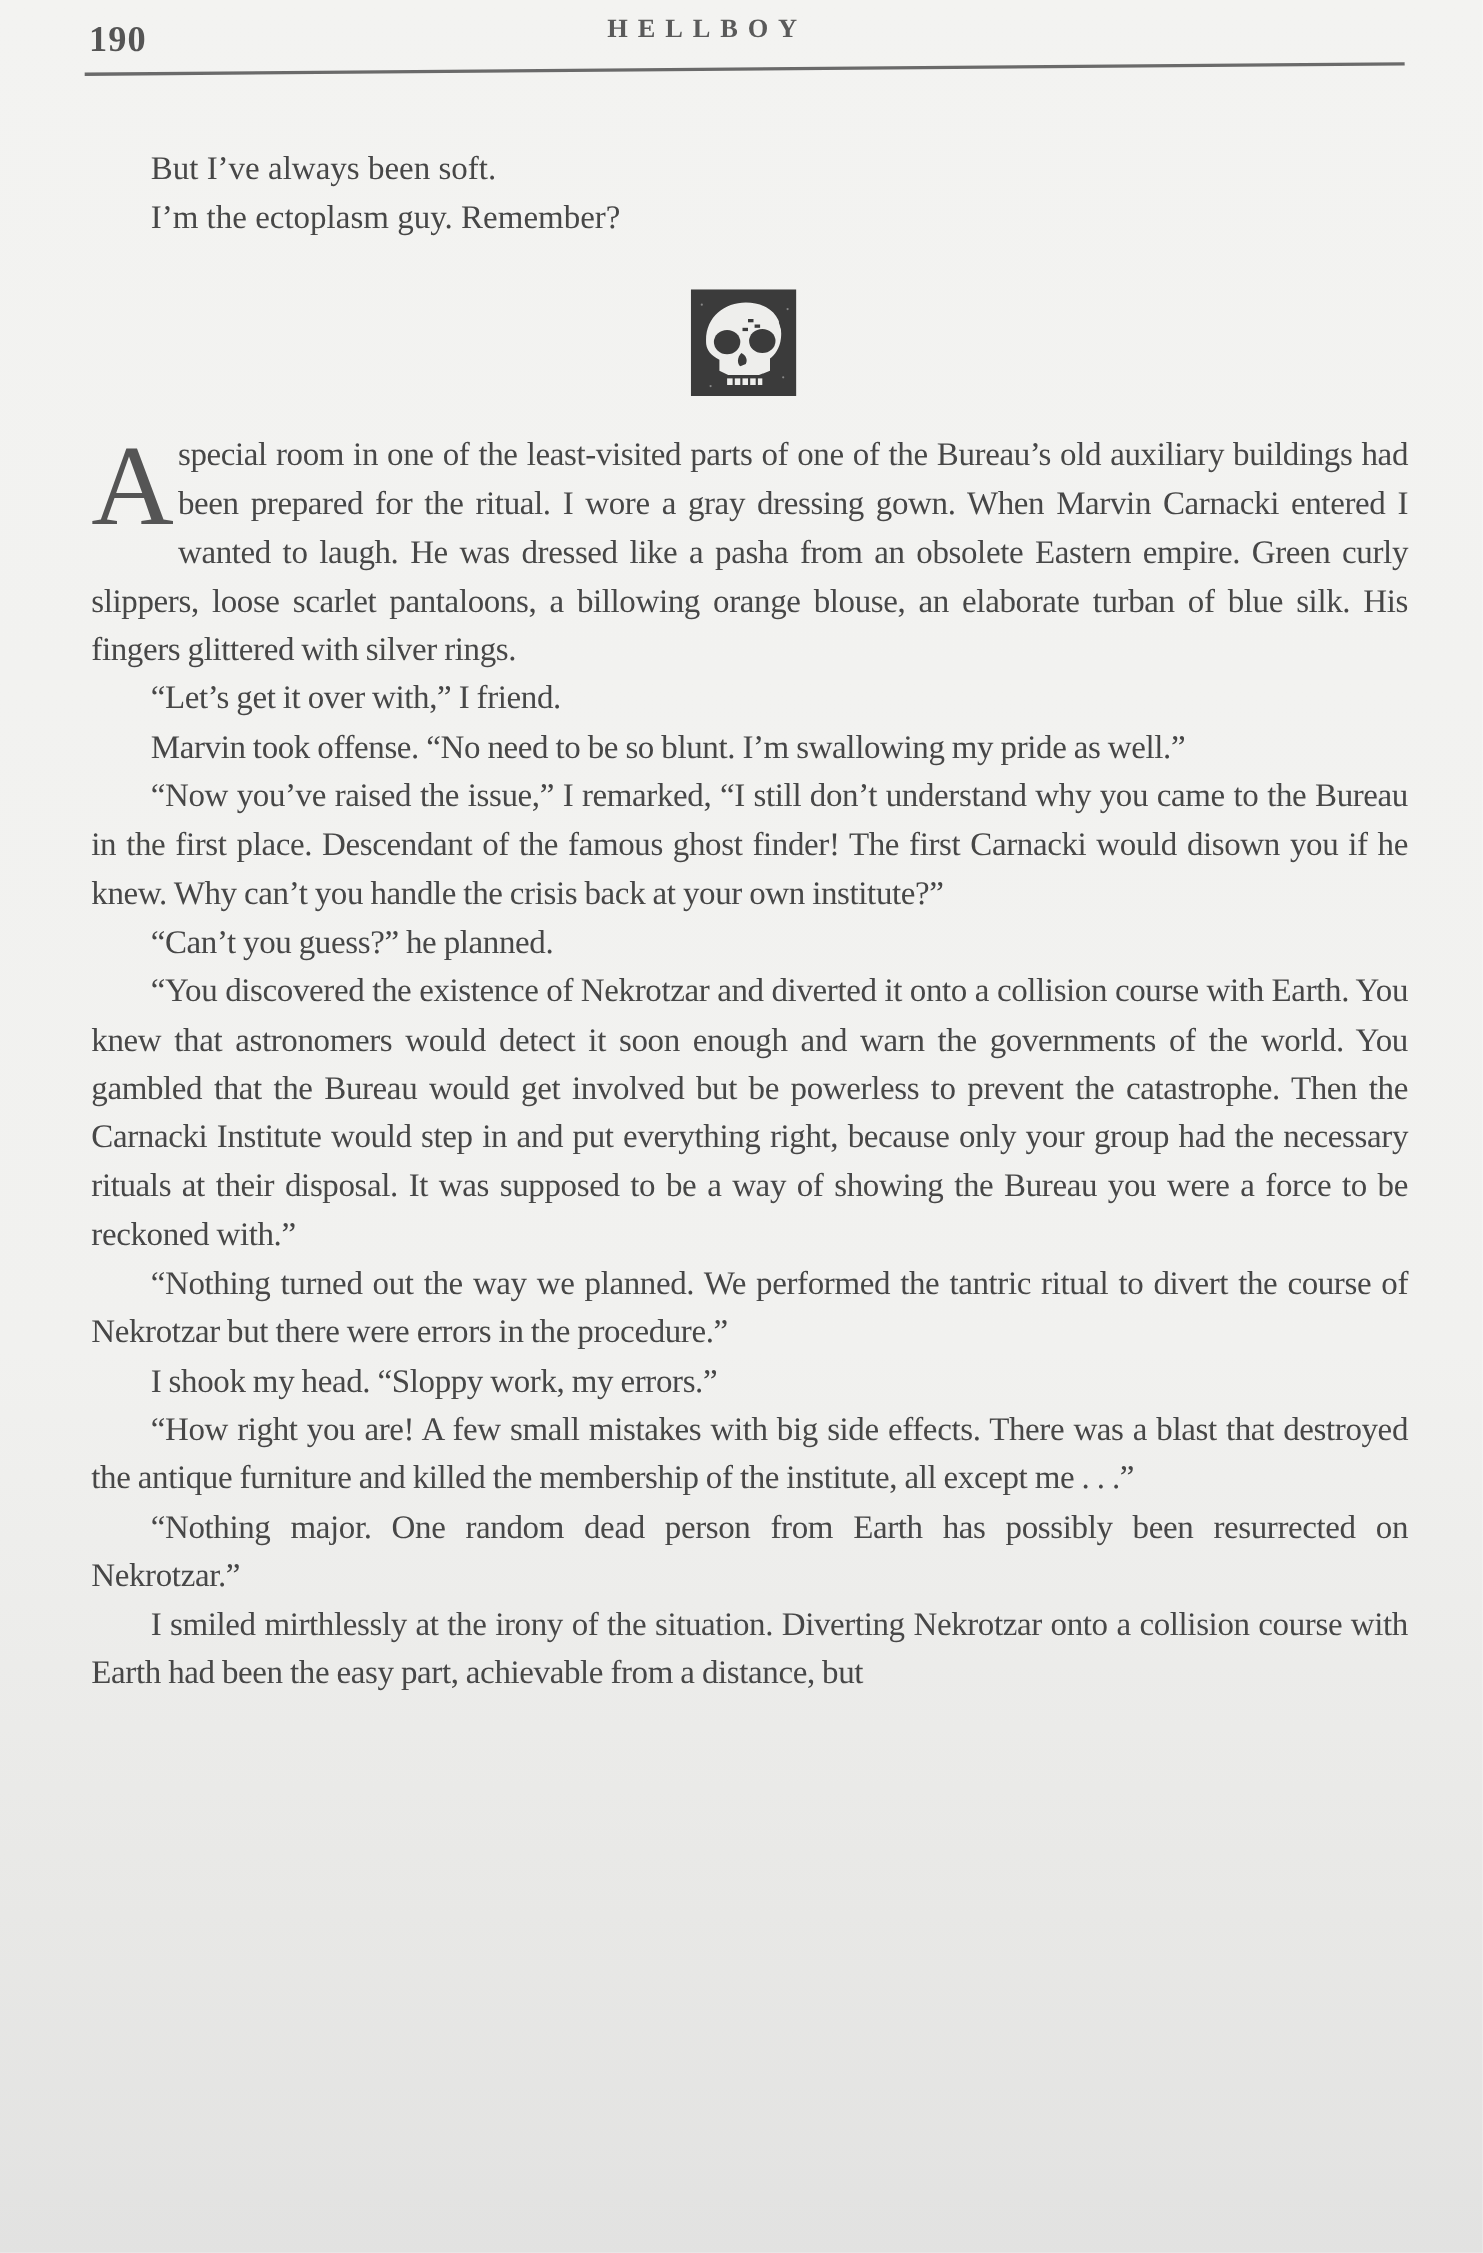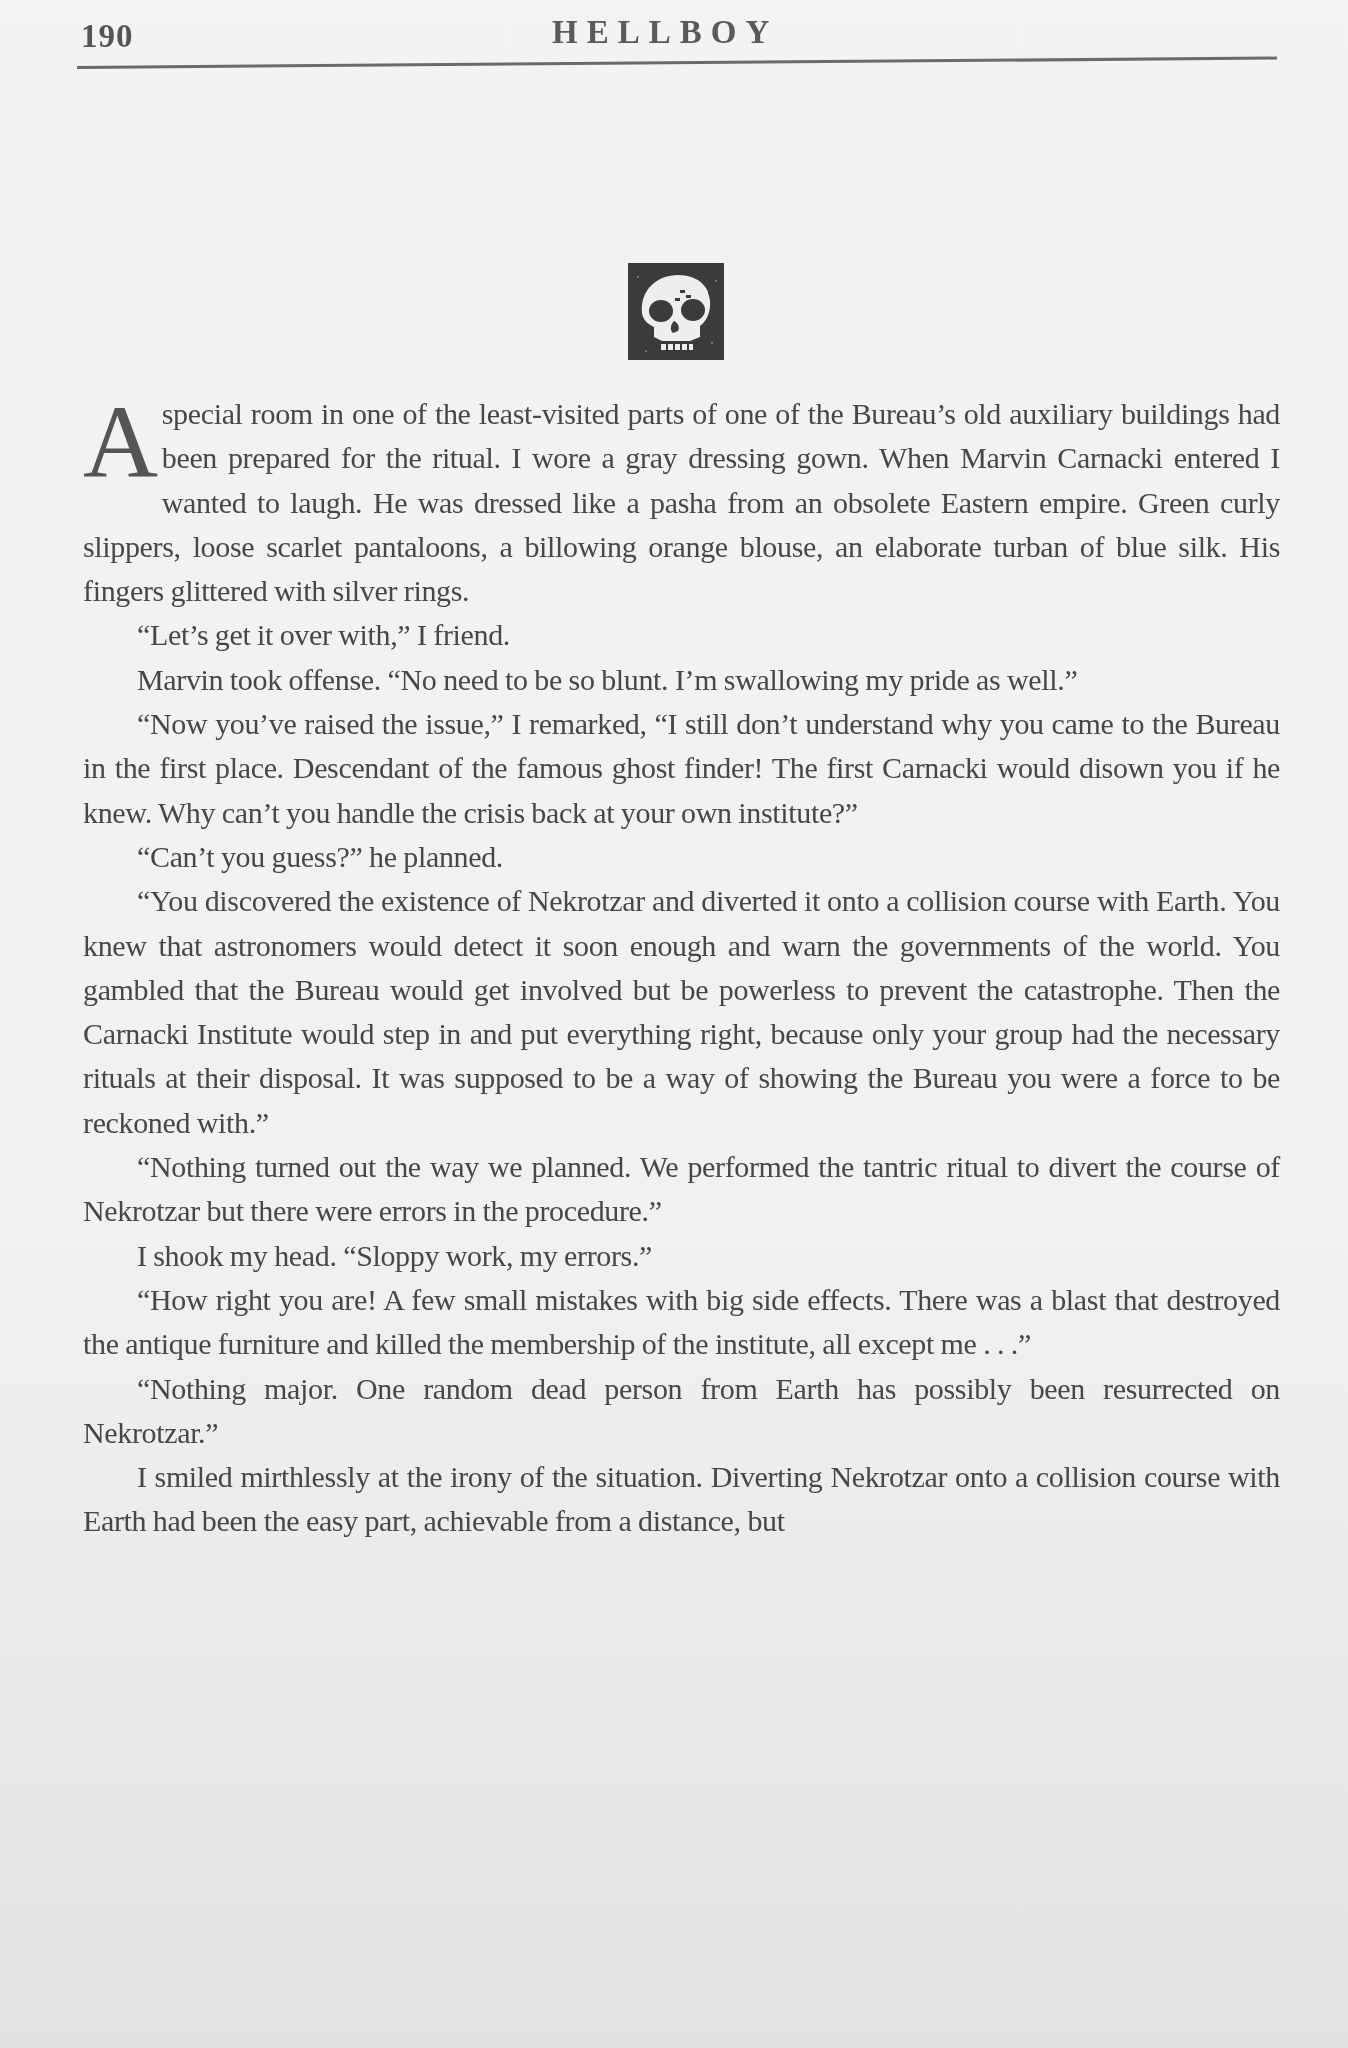--- a/index.html
+++ b/index.html
@@ -33,21 +33,21 @@
     top: 6px;
     font-size: 33px;
     font-weight: bold;
     color: #555;
     letter-spacing: 1px;
   }
   .book-title {
     position: absolute;
     left: 475px;
     top: 2px;
-    font-size: 33px;
+    font-size: 24px;
     font-weight: bold;
     color: #5a5a5a;
     letter-spacing: 9px;
   }
   .head-rule {
     position: absolute;
     left: 62px;
     top: 66px;
     width: 1200px;
     height: 3px;
@@ -104,20 +104,24 @@
 <body>
 
 <div class="page">
 
   <div class="running-head">
     <span class="page-number">190</span>
     <span class="book-title">HELLBOY</span>
   </div>
   <div class="head-rule"></div>
 
+  <div class="epigraph">
+    <div>But I’ve always been soft.</div>
+    <div>I’m the ectoplasm guy. Remember?</div>
+  </div>
 
   <div class="ornament">
     <svg width="96" height="97" viewBox="0 0 96 97" xmlns="http://www.w3.org/2000/svg">
       <rect x="0" y="0" width="96" height="97" fill="#3b3b3b"></rect>
 
       <path d="M14 50 C12 26 30 12 50 12 C70 12 84 24 82 44 C81 54 76 60 72 63 L72 74 L62 78 L34 78 L26 74 L26 64 C18 60 15 56 14 50 Z" fill="#eeeeec"></path>
 
       <ellipse cx="33" cy="48" rx="12" ry="11" fill="#3b3b3b"></ellipse>
       <ellipse cx="65" cy="47" rx="12" ry="11" fill="#3b3b3b"></ellipse>
 

